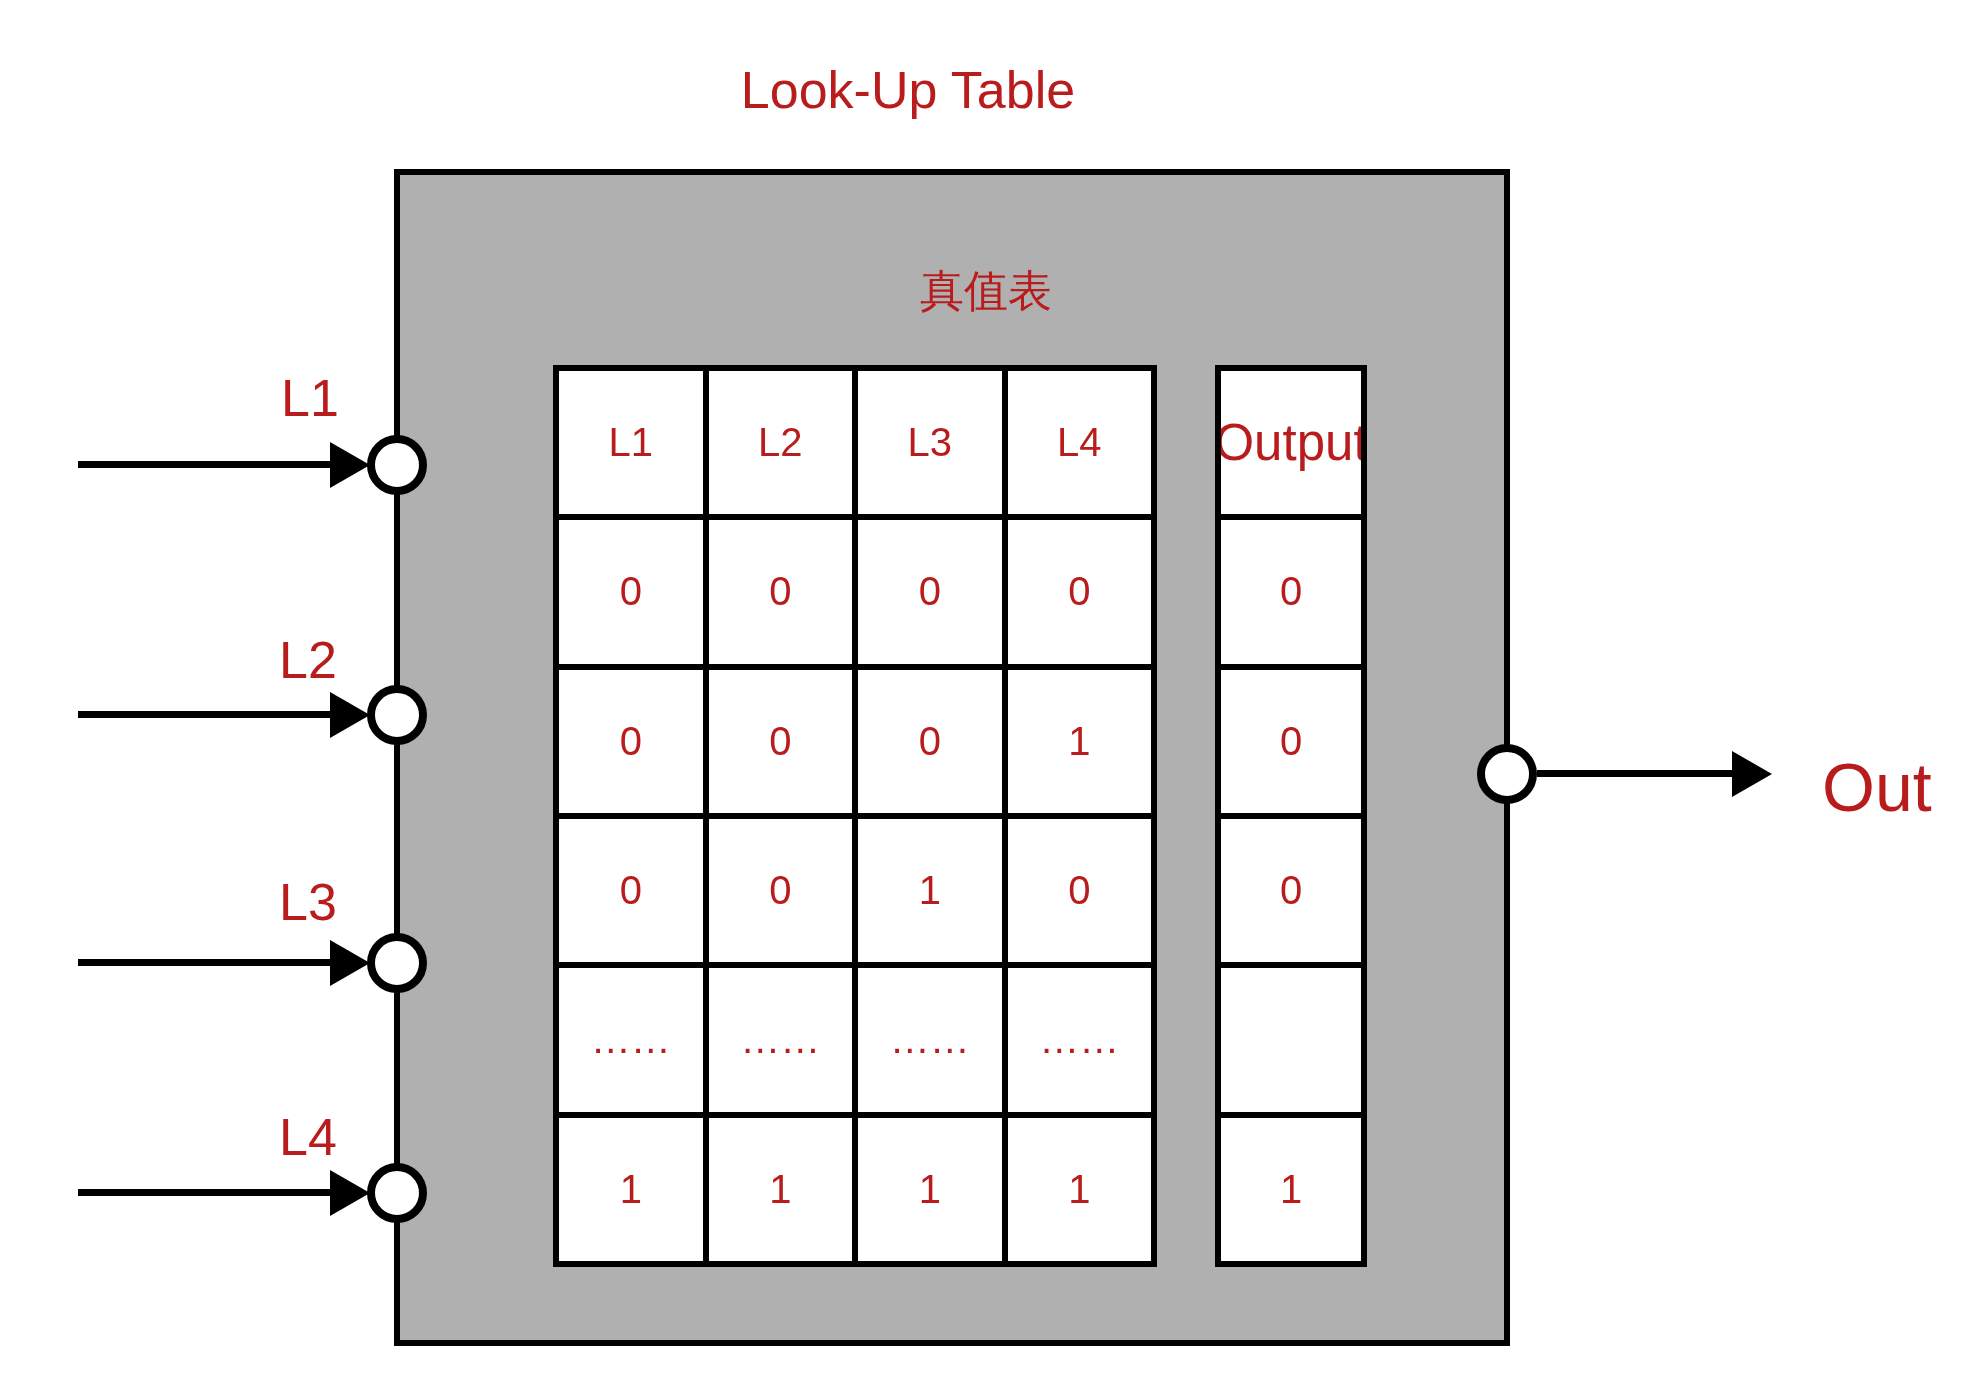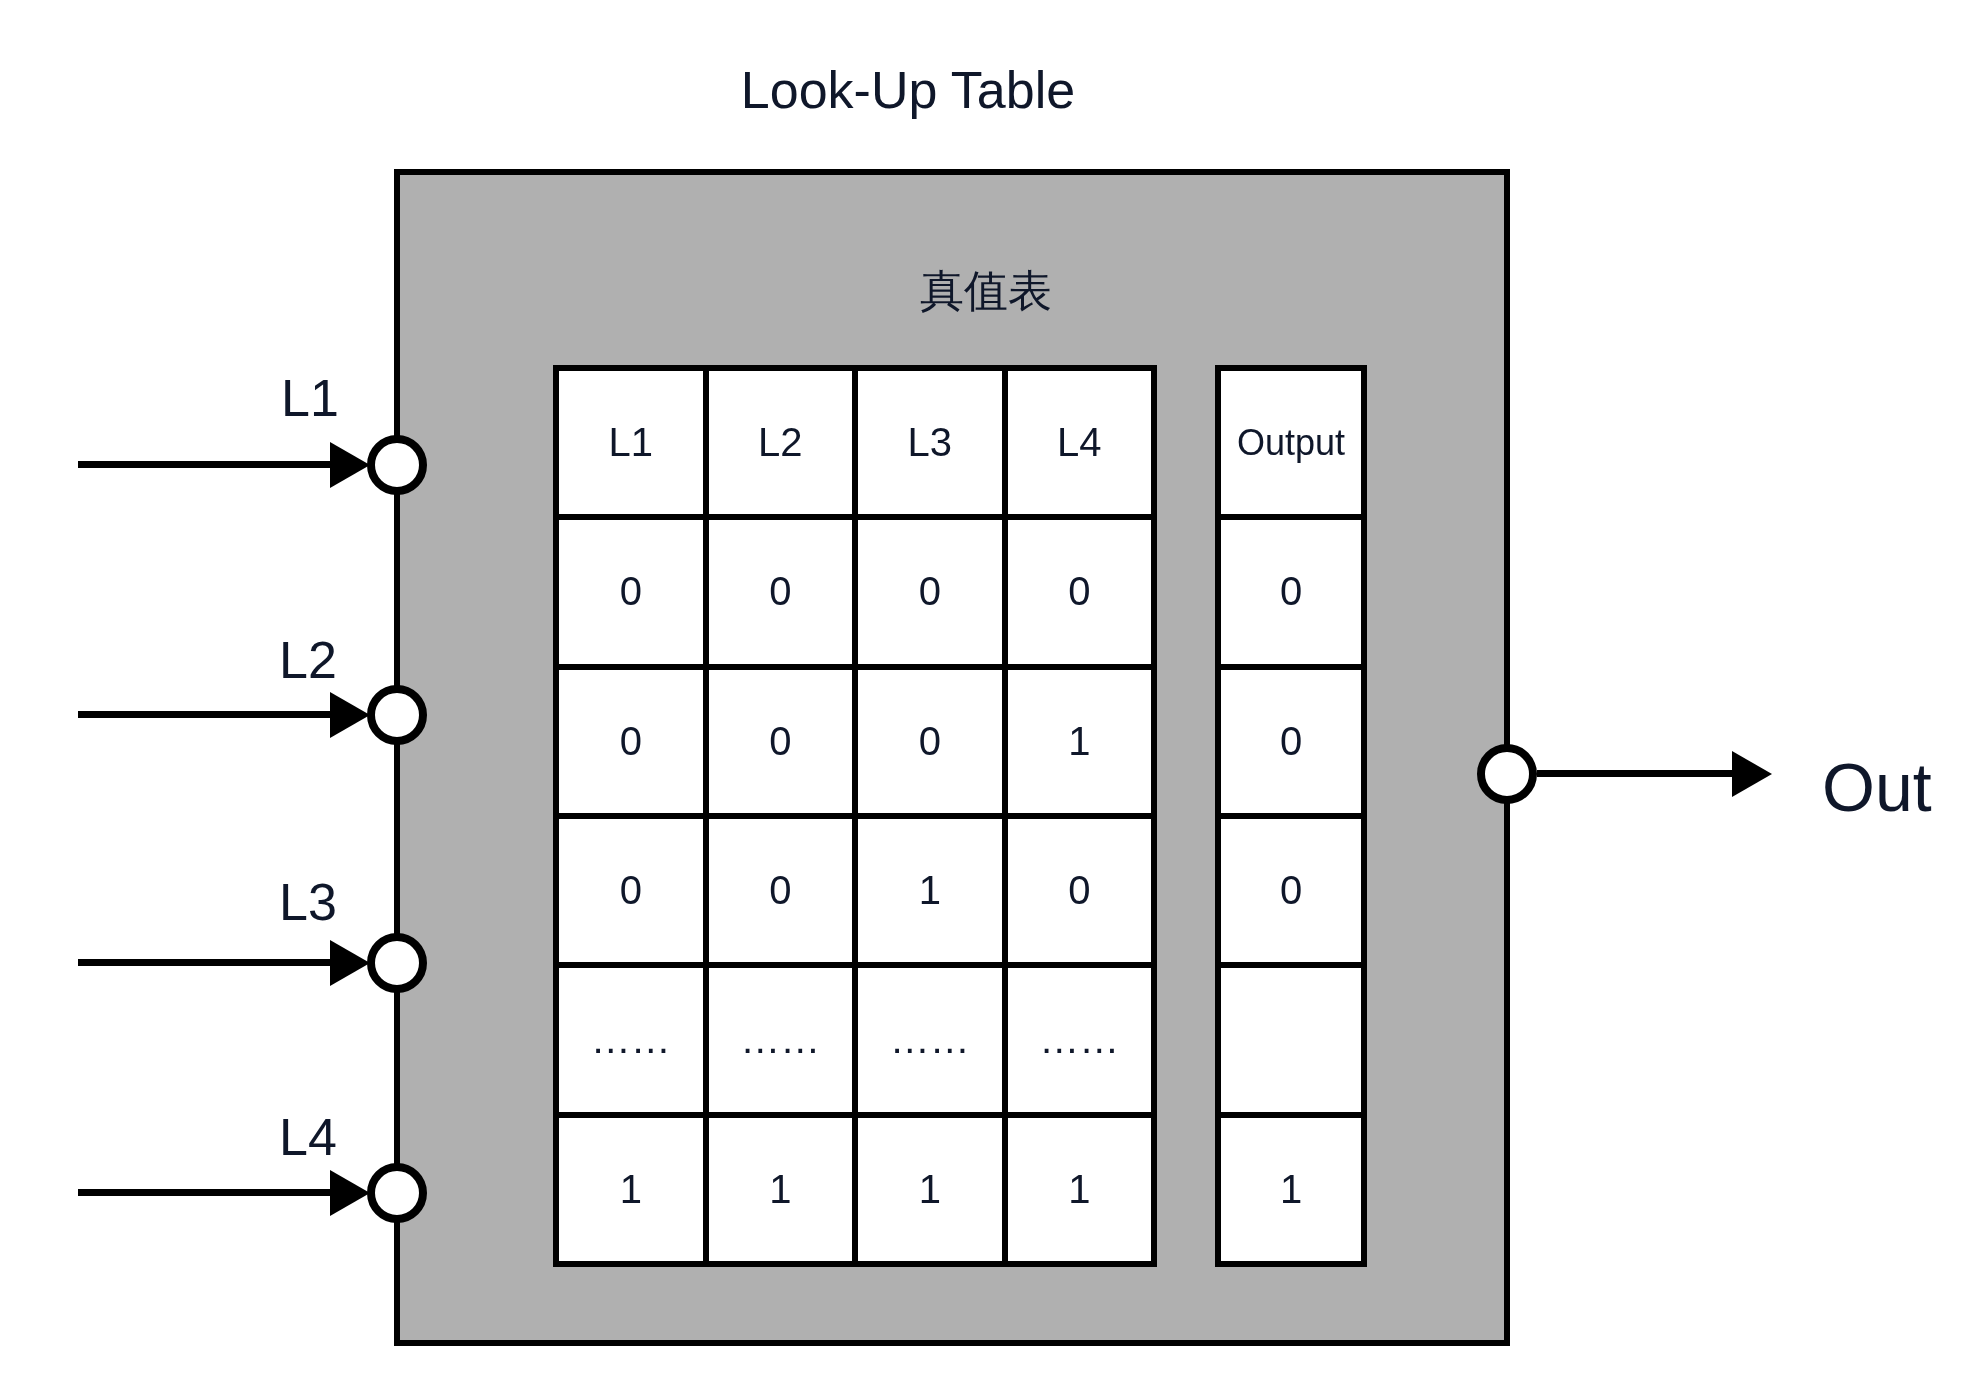--- a/index.html
+++ b/index.html
@@ -1,18 +1,18 @@
 <!DOCTYPE html>
 <html><head>
 <meta charset="utf-8">
 <style>
   html,body{margin:0;padding:0;background:#fff;}
   .canvas{
     position:relative;width:1978px;height:1396px;background:#ffffff;
-    font-family:"Liberation Sans",sans-serif;color:#0f172a;overflow:hidden;
+    font-family:"Liberation Sans",sans-serif;color:#b91c1c;overflow:hidden;
   }
   .abs{position:absolute;}
   .page-title{font-size:52px;white-space:nowrap;transform:translateX(-50%);}
   .gray-box{background:#b0b0b0;border:6px solid #000;box-sizing:border-box;}
   .inner-title{font-size:44px;white-space:nowrap;transform:translateX(-50%);}
   .grid-table{
     display:grid;background:#000;border:6px solid #000;gap:6px;box-sizing:border-box;
   }
   .grid-main{grid-template-columns:repeat(4,1fr);grid-template-rows:repeat(6,1fr);}
   .grid-out{grid-template-columns:1fr;grid-template-rows:repeat(6,1fr);}
@@ -71,21 +71,21 @@
     <div class="cell">……</div>
     <div class="cell">……</div>
 
     <div class="cell">1</div>
     <div class="cell">1</div>
     <div class="cell">1</div>
     <div class="cell">1</div>
   </div>
 
   <div class="abs grid-table grid-out" style="left:1215px;top:365px;width:152px;height:902px;">
-    <div class="cell" style="font-size:36px;text-align:right;">Output</div>
+    <div class="cell" style="font-size:51px;text-align:right;">Output</div>
     <div class="cell">0</div>
     <div class="cell">0</div>
     <div class="cell">0</div>
     <div class="cell"></div>
     <div class="cell">1</div>
   </div>
 
   <div class="abs side-label" style="left:310px;top:368px;">L1</div>
   <div class="abs arrow-line" style="left:78px;top:461px;width:252px;"></div>
   <div class="abs arrow-head" style="left:330px;top:442px;"></div>

